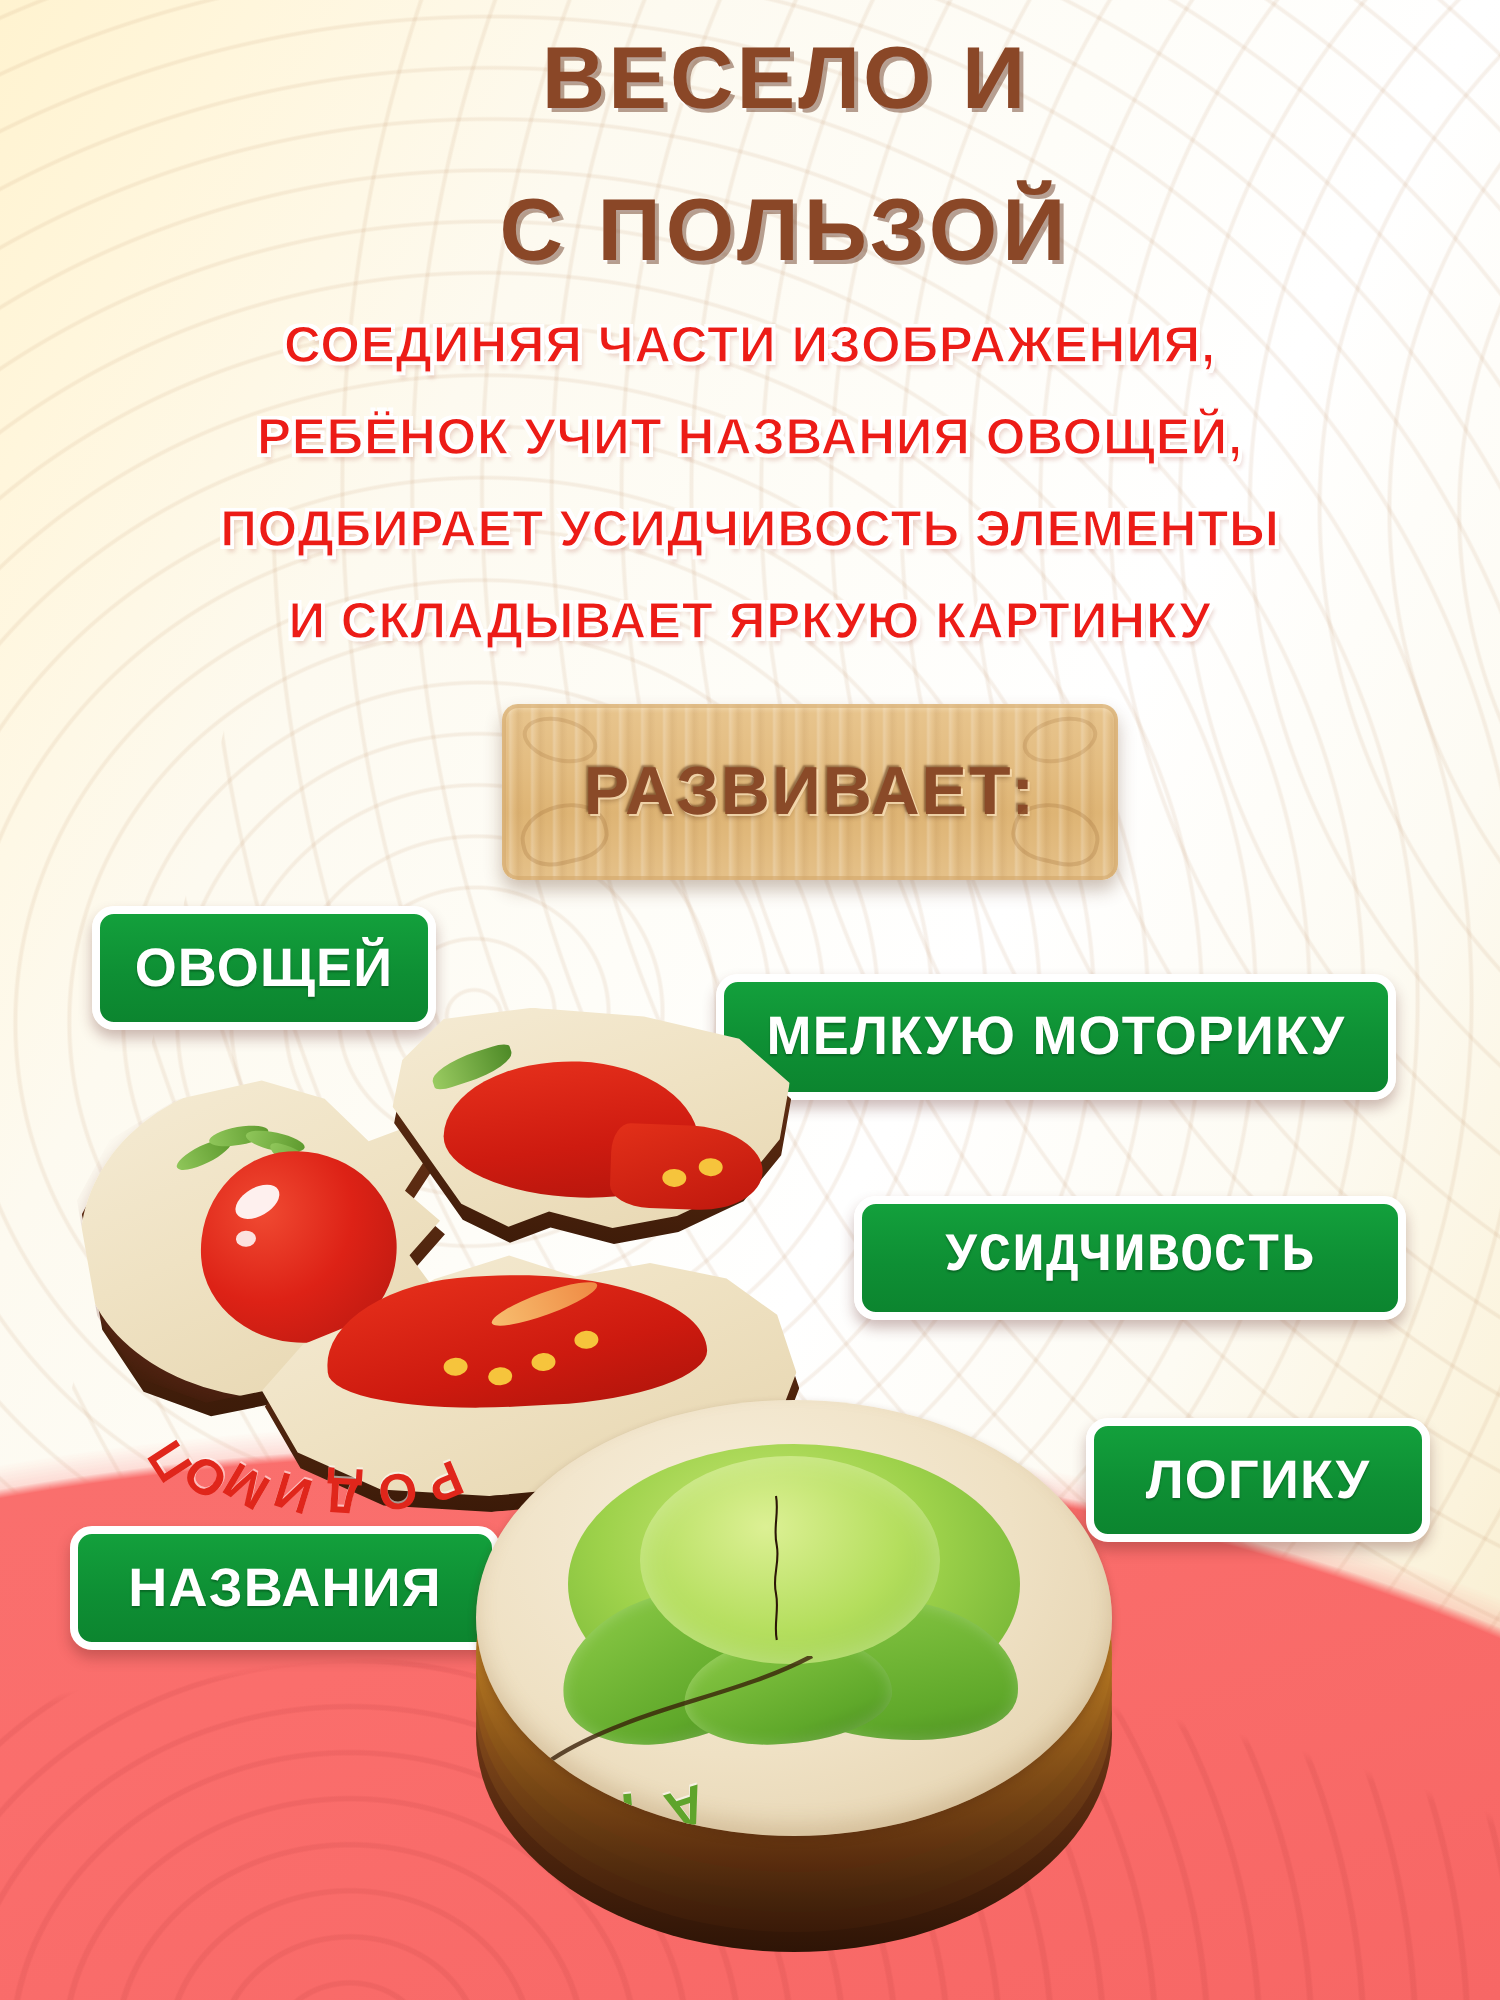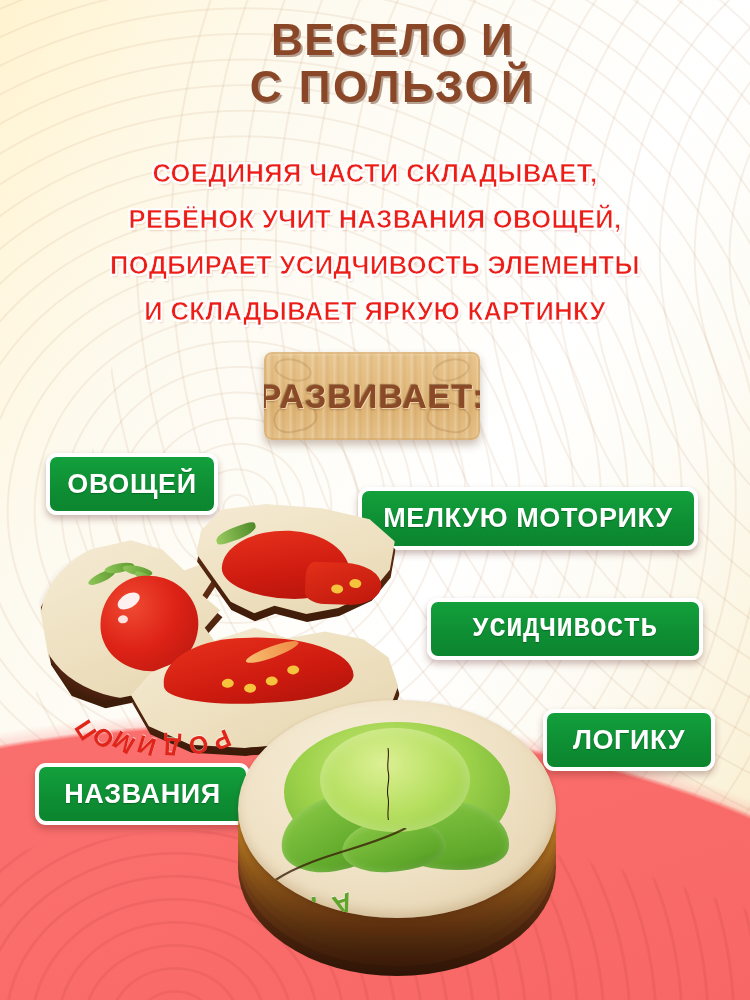--- a/index.html
+++ b/index.html
@@ -81,42 +81,42 @@
     position:absolute; top:16px; left:0; width:750px;
     text-align:center;
     color:#8A4727;
     font-size:44px;
     font-weight:bold;
     letter-spacing:1.5px;
     line-height:47px;
     text-shadow: 2px 2px 0 rgba(96,44,20,.45), 0 1px 0 #fff;
     padding-left: 35px;
   }
-  .headline .l2 { letter-spacing:2.5px; }
+  .headline .l2 { letter-spacing:2.5px;margin-top:29px; }
 
   .subhead {
     position:absolute; top:150px; left:0; width:750px;
     text-align:center;
     color:#EC1C17;
     font-size:25.5px;
     font-weight:bold;
     line-height:46px;
     letter-spacing:.4px;
     -webkit-text-stroke:0.7px #fff;
     text-shadow:
        1.6px 1.6px 0 #ffffff, -1.6px 1.6px 0 #fff,
        1.6px -1.6px 0 #fff, -1.6px -1.6px 0 #fff,
        2px 3px 2px rgba(160,60,40,.20);
   }
   .subhead div { white-space:nowrap; }
 
   
   .wood-banner {
-    position:absolute; left:264px; top:352px;
-    width:216px; height:88px;
+    position:absolute; left:251px; top:352px;
+    width:308px; height:88px;
     border-radius:8px;
     background:
       repeating-linear-gradient(90deg,
         rgba(255,255,255,0.00) 0px, rgba(255,255,255,0.00) 3px,
         rgba(255,255,255,0.22) 4px, rgba(255,255,255,0.05) 6px,
         rgba(120,70,25,0.07) 8px, rgba(255,255,255,0.00) 11px),
       linear-gradient(180deg,#E8C58E 0%, #E3BC80 38%, #DEB474 62%, #E5C189 100%);
     box-shadow:
       0 5px 9px rgba(90,50,20,.30),
       inset 0 0 0 2px rgba(210,165,105,.55),
@@ -350,21 +350,21 @@
   <div class="bg-pink-soft"></div>
   <div class="bg-pink"></div>
   <div class="bg-pink-rings"></div>
 
   <div class="headline">
     <div class="l1">ВЕСЕЛО И</div>
     <div class="l2">С ПОЛЬЗОЙ</div>
   </div>
 
   <div class="subhead">
-    <div>СОЕДИНЯЯ ЧАСТИ СКЛАДЫВАЕТ,</div>
+    <div>СОЕДИНЯЯ ЧАСТИ ИЗОБРАЖЕНИЯ,</div>
     <div>РЕБЁНОК УЧИТ НАЗВАНИЯ ОВОЩЕЙ,</div>
     <div>ПОДБИРАЕТ УСИДЧИВОСТЬ ЭЛЕМЕНТЫ</div>
     <div>И СКЛАДЫВАЕТ ЯРКУЮ КАРТИНКУ</div>
   </div>
 
   <div class="wood-banner">
     <div class="corner-tl"></div>
     <div class="corner-tr"></div>
     <div class="wood-banner-text">РАЗВИВАЕТ:</div>
   </div>

